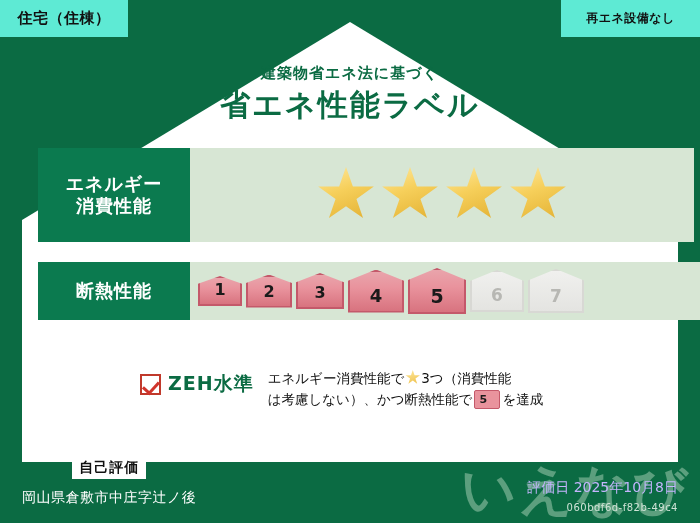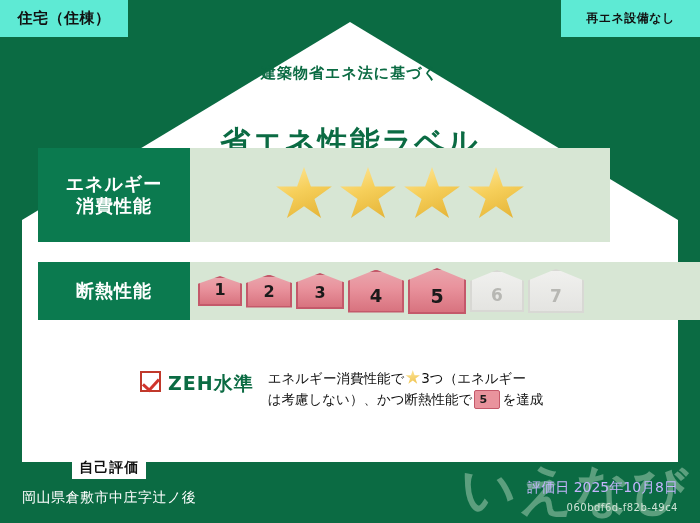--- a/index.html
+++ b/index.html
@@ -26,26 +26,26 @@
   .tab-left{left:0;width:128px;height:37px;font-size:15px;}
   .tab-right{right:0;width:139px;height:37px;font-size:12px;}
 
   
   .title-sub{
     position:absolute;left:0;right:0;top:64px;text-align:center;
     color:#0b6b43;font-size:15px;font-weight:700;letter-spacing:1px;
   }
   .title-main{
     position:absolute;left:0;right:0;top:85px;text-align:center;
-    color:#0b6b43;font-size:30px;font-weight:700;letter-spacing:2px;margin-top:37px;
+    color:#0b6b43;font-size:30px;font-weight:700;letter-spacing:2px;
   }
 
   
   .row{position:absolute;display:flex;align-items:stretch;}
-  .row-energy{left:38px;top:148px;width:572px;height:94px;}
+  .row-energy{left:38px;top:148px;width:656px;height:94px;}
   .row-insul{left:38px;top:262px;width:687px;height:58px;}
 
   .row-label{
     background:#0b7a4f;color:#fff;flex:0 0 152px;
     display:flex;flex-direction:column;align-items:center;justify-content:center;
     font-size:18px;font-weight:700;line-height:1.25;letter-spacing:1px;
   }
   .row-body{
     flex:1;background:#d7e6d4;display:flex;align-items:center;
   }
@@ -68,21 +68,21 @@
     color:#1a1a1a;font-weight:700;
   }
   .grade span{display:block;padding-bottom:5px;}
   .g-on{background:linear-gradient(180deg,#e9a4ab 0%,#e9939d 40%,#d8737f 100%);
         border:2px solid #c4596a;box-sizing:border-box;}
   .g-off{background:linear-gradient(180deg,#f0f0ee 0%,#e4e4e1 100%);
         border:2px solid #d8d8d4;box-sizing:border-box;color:#b7b7b3;}
 
   
   .zeh-wrap{position:absolute;left:140px;top:368px;display:flex;align-items:flex-start;gap:14px;}
-  .zeh-tag{display:flex;gap:7px;padding-top:3px;}
+  .zeh-tag{display:flex;align-items:center;gap:7px;padding-top:3px;}
   .checkbox{
     width:21px;height:21px;border:2px solid #c0392b;background:#fff;
     position:relative;box-sizing:border-box;flex:0 0 auto;
   }
   .checkbox::after{
     content:"";position:absolute;left:4px;top:2px;width:7px;height:13px;
     border-right:3px solid #d0342c;border-bottom:3px solid #d0342c;
     transform:rotate(42deg);
   }
   .zeh-text{color:#0b6b43;font-size:19px;font-weight:700;letter-spacing:1px;}
@@ -172,21 +172,21 @@
         </div>
       </div>
   </div>
 
   <div class="zeh-wrap">
     <div class="zeh-tag">
       <div class="checkbox"></div>
       <div class="zeh-text">ZEH水準</div>
     </div>
     <div class="desc">
-      <span>エネルギー消費性能で</span><span class="inline-star"></span><span>3つ（エネルギー</span><br>
+      <span>エネルギー消費性能で</span><span class="inline-star"></span><span>3つ（消費性能</span><br>
       <span>は考慮しない）、かつ断熱性能で</span><span class="inline-grade">5</span><span>を達成</span>
     </div>
   </div>
 
   <div class="footer">
     <div class="watermark">いえなび</div>
     <div class="selfeval">
       <span class="selfeval-badge">自己評価</span>
       <span class="selfeval-addr">岡山県倉敷市中庄字辻ノ後</span>
     </div>

